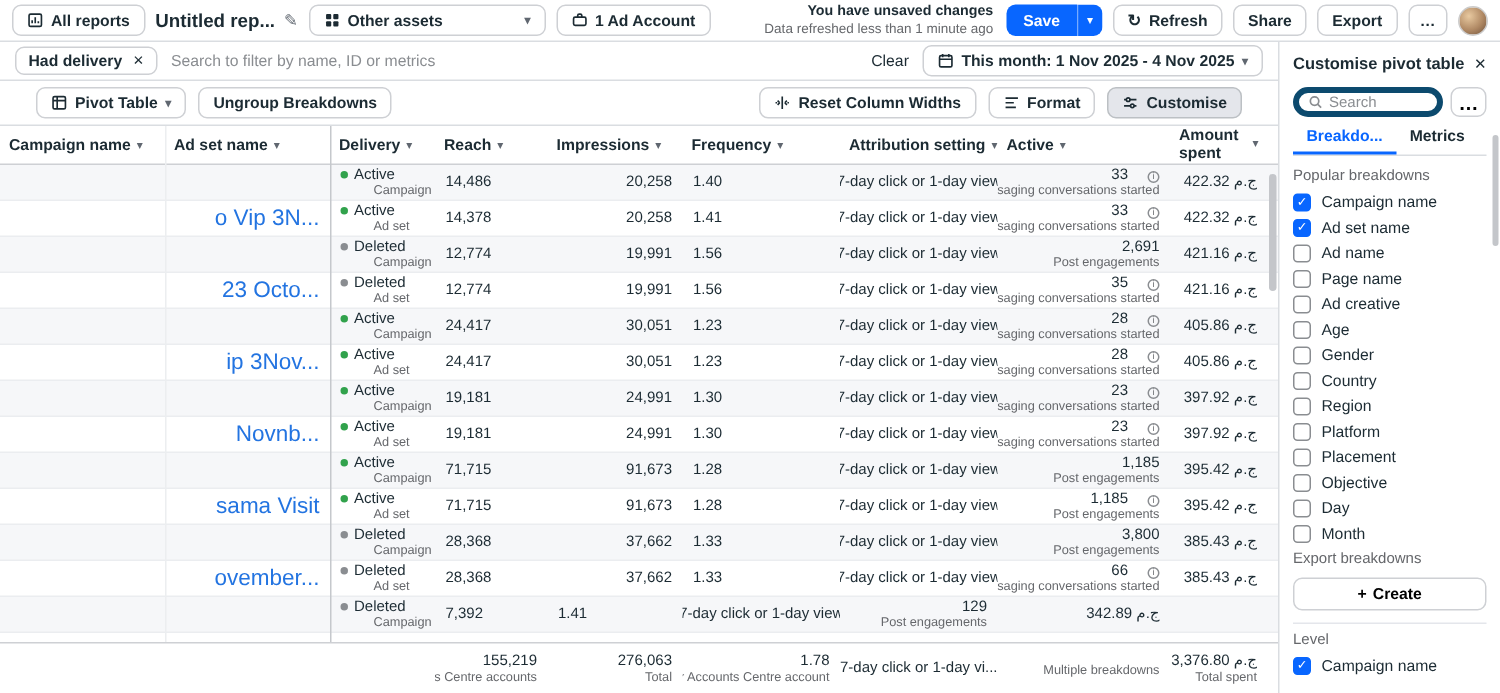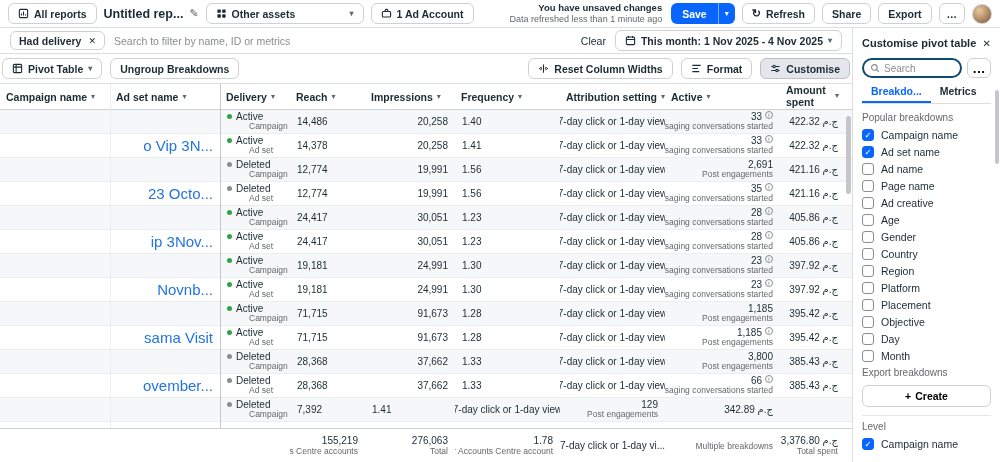--- a/index.html
+++ b/index.html
@@ -31,21 +31,21 @@
 .left{width:852px;display:flex;flex-direction:column}
 .filterbar{height:26px;display:flex;align-items:center;gap:9px;padding:0 10px;border-bottom:1px solid #dadde1}
 .chip{display:inline-flex;align-items:center;gap:7px;height:19px;padding:0 8px;border:1px solid #ced0d4;
   border-radius:6px;font-weight:600;font-size:10.5px;cursor:pointer;white-space:nowrap}
 .chip .x{font-size:9px;color:#1c2b33;cursor:pointer}
 .fsearch{flex:1;border:none;outline:none;font-size:10.5px;color:#1c2b33;font-family:inherit;background:transparent}
 .fsearch::placeholder{color:#8a8d91}
 .clear{font-size:10.5px;color:#1c2b33;cursor:pointer;text-decoration:none;white-space:nowrap}
 .datebtn{font-weight:700}
 
-.toolbar{height:30px;display:flex;align-items:center;gap:8px;padding:0 2px;border-bottom:1px solid #dadde1}
+.toolbar{height:30px;display:flex;align-items:center;gap:8px;padding:0 24px;border-bottom:1px solid #dadde1}
 .toolbar .active-tool{background:#e4e6eb;border-color:#bcc0c4}
 
 :root{--cols:110px 110px 70px 75px 90px 105px 105px 115px 65px}
 .tablewrap{flex:1;position:relative;overflow:hidden}
 .thead{display:grid;grid-template-columns:var(--cols);height:26px;border-bottom:1px solid #ced0d4;align-items:center;background:#fff}
 .hcell{padding:0 6px;display:flex;align-items:center;gap:4px;font-weight:700;font-size:10.5px;overflow:hidden;white-space:nowrap}
 .hcell.wrap{white-space:normal;line-height:1.05}
 .hchev{font-size:8px;color:#606770}
 .vline{position:absolute;left:220px;top:0;bottom:0;width:1px;background:#c5c8cc}
 .vline2{position:absolute;left:110px;top:0;bottom:0;width:1px;background:#eceef0}
@@ -57,39 +57,39 @@
 .link{color:#2374e1;font-size:15px;cursor:pointer}
 .dl{display:flex;align-items:center;gap:4px}
 .dot{width:5px;height:5px;border-radius:50%;display:inline-block}
 .dot.Active{background:#31a24c}
 .dot.Deleted{background:#8a8d91}
 .sub{font-size:8.5px;color:#65676b;line-height:1.1}
 .ind{margin-left:22px}
 .c-impr{align-items:flex-end}
 .c-attr{align-items:center;text-align:center;font-size:10px}
 .c-res{align-items:flex-end;text-align:right}
-.resline{display:flex;align-items:flex-start;gap:3px}
+.resline{display:flex;align-items:flex-end;gap:13px}
 .ii{display:inline-flex;width:8px;height:8px;border:1px solid #8a8d91;border-radius:50%;font-size:6px;
   align-items:center;justify-content:center;color:#65676b;font-style:normal}
 .c-amt{align-items:flex-end}
 .vbar{position:absolute;right:1px;top:32px;width:5px;height:78px;background:#c4c6ca;border-radius:3px}
 
 .tfoot{display:grid;grid-template-columns:var(--cols);height:34px;border-top:1px solid #ced0d4;background:#fff}
 .fcell{padding:2px 7px;display:flex;flex-direction:column;justify-content:center;overflow:hidden;white-space:nowrap}
 .fcell.rt{align-items:flex-end;text-align:right}
 .fcell.ctr{align-items:center;text-align:center}
 .fv{font-size:10px;color:#1c2b33}
 .fl{font-size:8.5px;color:#65676b}
 
 .panel{width:148px;border-left:1px solid #dadde1;background:#fff;position:relative;padding:6px 9px 0;display:flex;flex-direction:column;overflow:hidden}
 .phead{display:flex;justify-content:space-between;align-items:center;height:18px}
 .ptitle{font-weight:700;font-size:11px;white-space:nowrap}
 .pclose{font-size:10px;color:#1c2b33;cursor:pointer}
 .psearchrow{display:flex;gap:5px;margin:6px 0 4px}
-.psearch{flex:1;display:flex;align-items:center;gap:4px;border:2px solid #0c4a6e;border-radius:12px;height:20px;padding:0 6px;color:#8a8d91}
+.psearch{flex:1;display:flex;align-items:center;gap:4px;border:4px solid #0c4a6e;border-radius:12px;height:20px;padding:0 6px;color:#8a8d91}
 .psearch input{width:100%;border:none;outline:none;font-size:10px;font-family:inherit;background:transparent}
 .psearch input::placeholder{color:#8a8d91}
 .pmore{width:24px;height:20px;border:1px solid #ced0d4;border-radius:6px;background:#fff;font-weight:700;cursor:pointer}
 .ptabs{display:flex;border-bottom:1px solid #dadde1;margin-bottom:5px}
 .ptab{padding:3px 9px 4px;font-weight:600;font-size:10.5px;color:#1c2b33;cursor:pointer;white-space:nowrap}
 .ptab.on{color:#0866ff;border-bottom:2px solid #0866ff}
 .psec{font-size:10px;color:#65676b;margin:3px 0 3px;white-space:nowrap}
 .pitem{display:flex;align-items:center;gap:7px;height:17px;font-size:10.5px;cursor:pointer;white-space:nowrap}
 .cb{width:12px;height:12px;border:1px solid #8a8d91;border-radius:3px;flex-shrink:0;display:flex;align-items:center;justify-content:center;background:#fff}
 .cb.on{background:#0866ff;border-color:#0866ff;color:#fff;font-size:8.5px}

